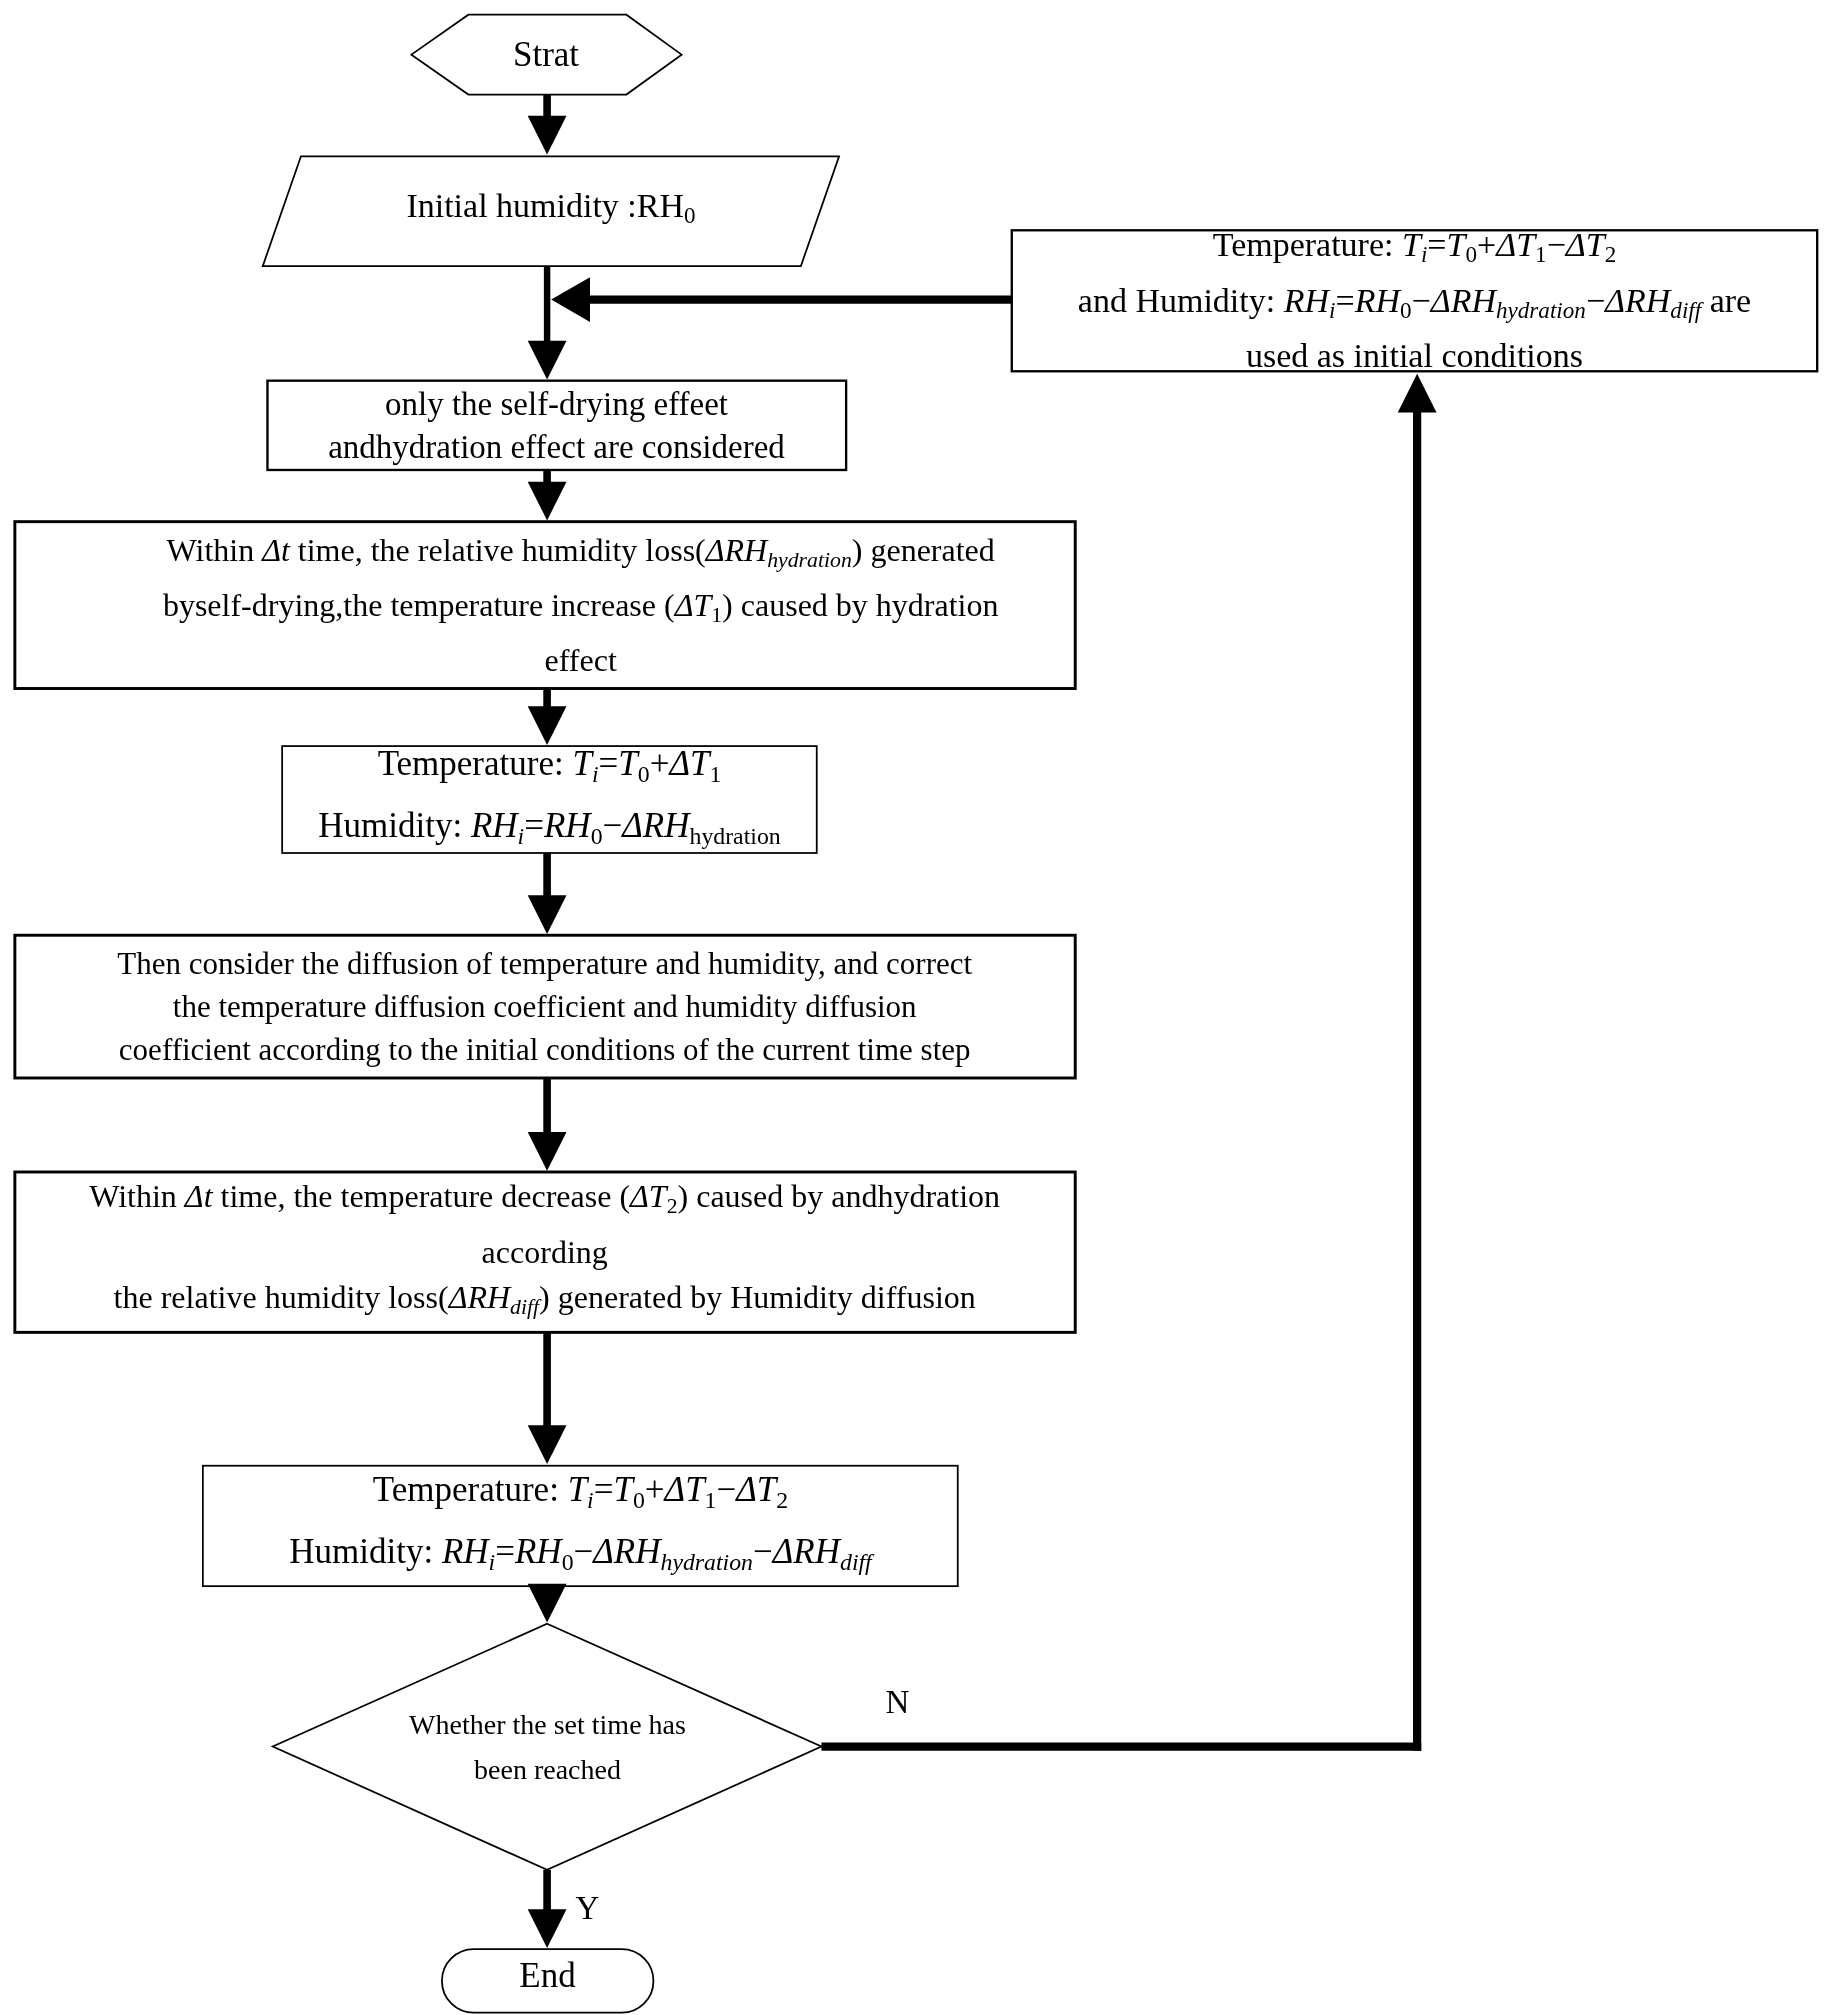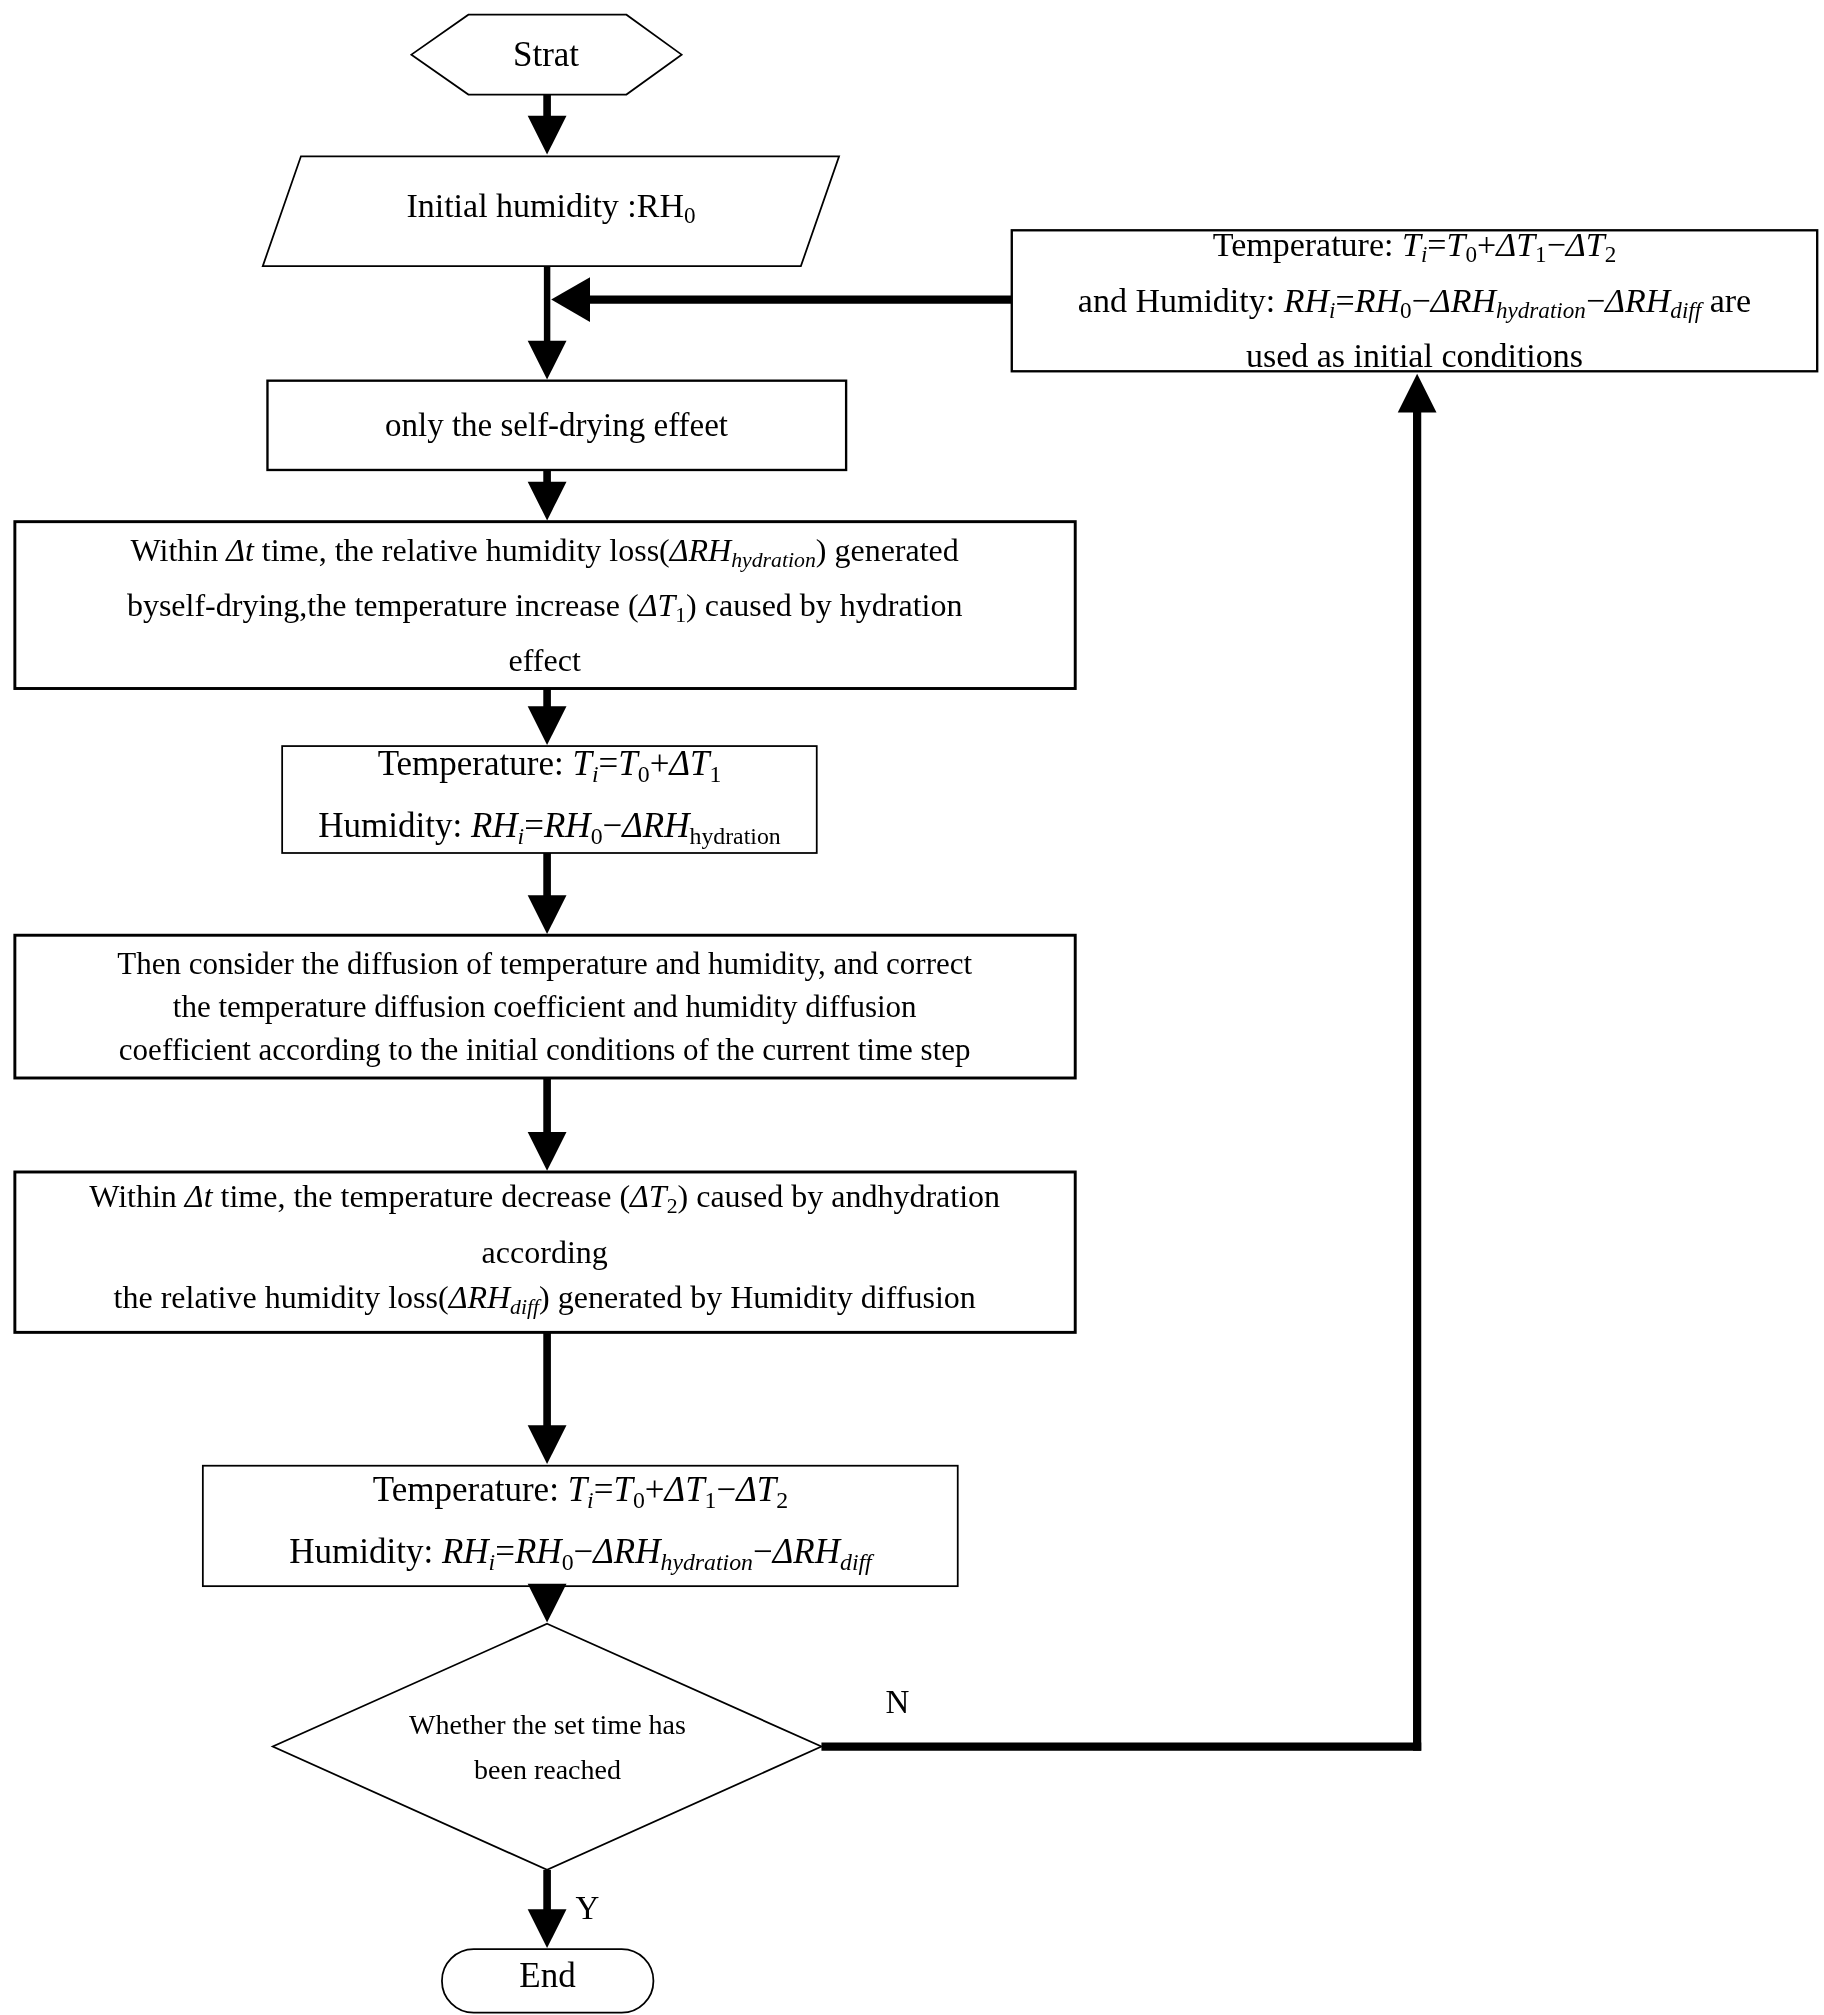--- a/index.html
+++ b/index.html
@@ -11,21 +11,21 @@
   .line{display:block;white-space:nowrap;}
   
   .tk-r{font-style:normal;}
   .tk-i{font-style:italic;}
   .tk-sub{font-size:0.68em;vertical-align:-0.28em;}
   .tk-subi{font-style:italic;font-size:0.68em;vertical-align:-0.28em;}
   
   .t-start {left:411px;top:14.7px;width:270px;height:80px;font-size:35px;text-align:right;}
   .t-init  {left:263px;top:156px;width:576px;height:110px;font-size:34px;line-height:51px;}
   .t-only  {left:267px;top:381px;width:579px;height:89px;font-size:33px;line-height:43px;}
-  .t-big1  {left:14.7px;top:522px;width:1060px;height:167px;font-size:32px;line-height:45px;}
+  .t-big1  {left:14.7px;top:522px;width:1060px;height:167px;font-size:32px;line-height:45px;padding-left:36px;}
   .t-temp1 {left:282px;top:746px;width:535px;height:107px;font-size:35px;line-height:51px;}
   .t-big2  {left:14.7px;top:935px;width:1060px;height:143px;font-size:31px;line-height:43px;}
   .t-big3  {left:14.7px;top:1172px;width:1060px;height:160px;font-size:32px;line-height:45px;}
   .t-temp2 {left:203px;top:1466px;width:755px;height:120px;font-size:35px;line-height:52px;}
   .t-dec   {left:273px;top:1624px;width:549px;height:246px;font-size:28px;line-height:45px;}
   .t-right {left:1012px;top:230px;width:805px;height:141px;font-size:34px;line-height:46px;}
   .t-end   {left:442px;top:1949px;width:211px;height:53px;font-size:35px;}
   .t-no    {left:868px;top:1679px;width:59px;height:47px;font-size:33px;}
   .t-yes   {left:558px;top:1885px;width:59px;height:47px;font-size:33px;}
 </style>
@@ -83,20 +83,21 @@
   <div class="node-text t-start">
     <span class="line">Strat</span>
   </div>
 
   <div class="node-text t-init">
     <span class="line"><span class="tk-r">Initial humidity :RH</span><span class="tk-sub">0</span></span>
   </div>
 
   <div class="node-text t-only">
     <span class="line">only the self-drying effeet</span>
+    <span class="line">andhydration effect are considered</span>
   </div>
 
   <div class="node-text t-big1">
     <span class="line"><span class="tk-r">Within </span><span class="tk-i">Δt</span><span class="tk-r"> time, the relative humidity loss(</span><span class="tk-i">ΔRH</span><span class="tk-subi">hydration</span><span class="tk-r">) generated</span></span>
     <span class="line"><span class="tk-r">byself-drying,the temperature increase (</span><span class="tk-i">ΔT</span><span class="tk-sub">1</span><span class="tk-r">) caused by hydration</span></span>
     <span class="line"><span class="tk-r">effect</span></span>
   </div>
 
   <div class="node-text t-temp1">
     <span class="line"><span class="tk-r">Temperature: </span><span class="tk-i">T</span><span class="tk-subi">i</span><span class="tk-r">=</span><span class="tk-i">T</span><span class="tk-sub">0</span><span class="tk-r">+</span><span class="tk-i">ΔT</span><span class="tk-sub">1</span></span>

